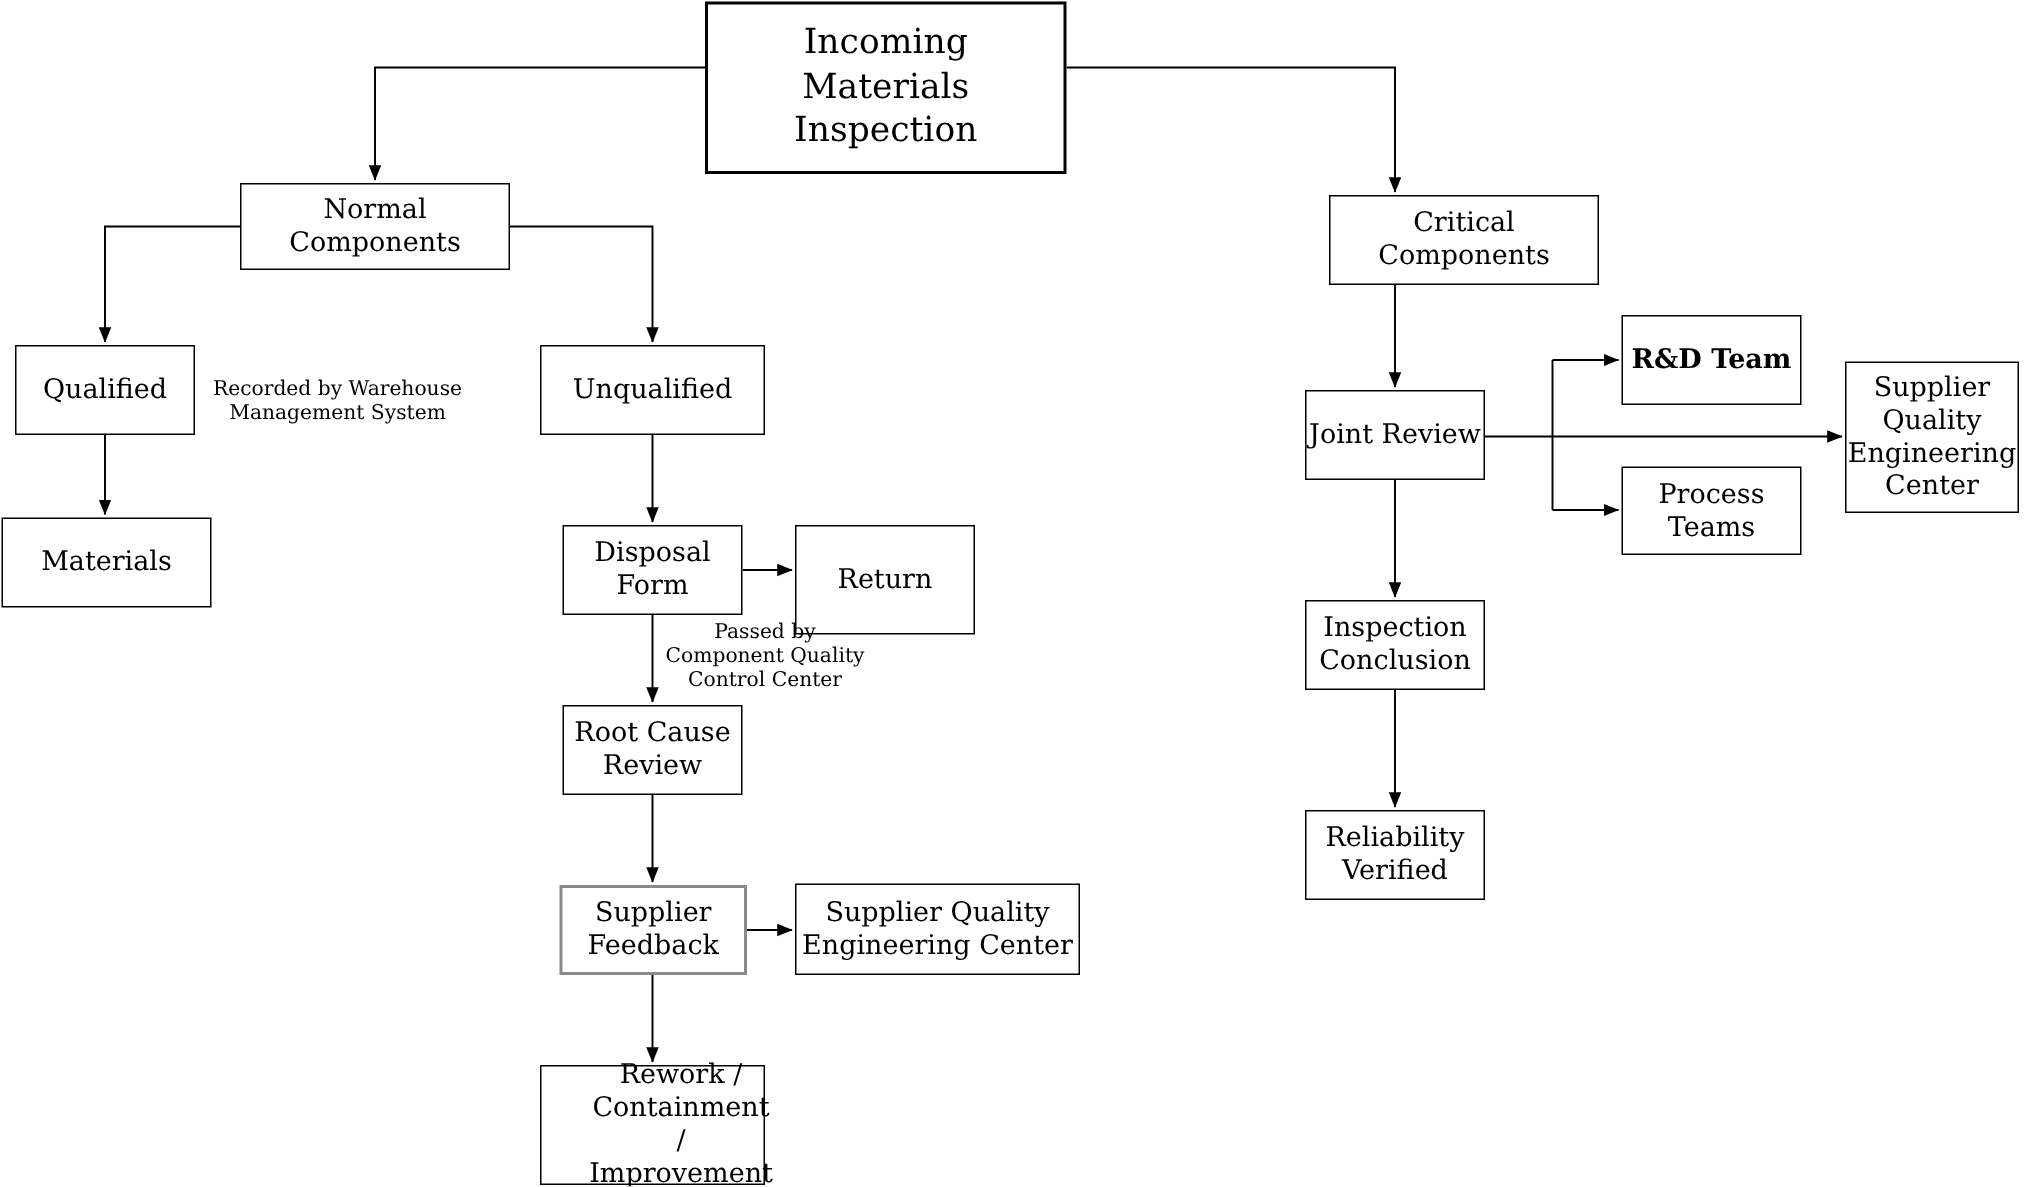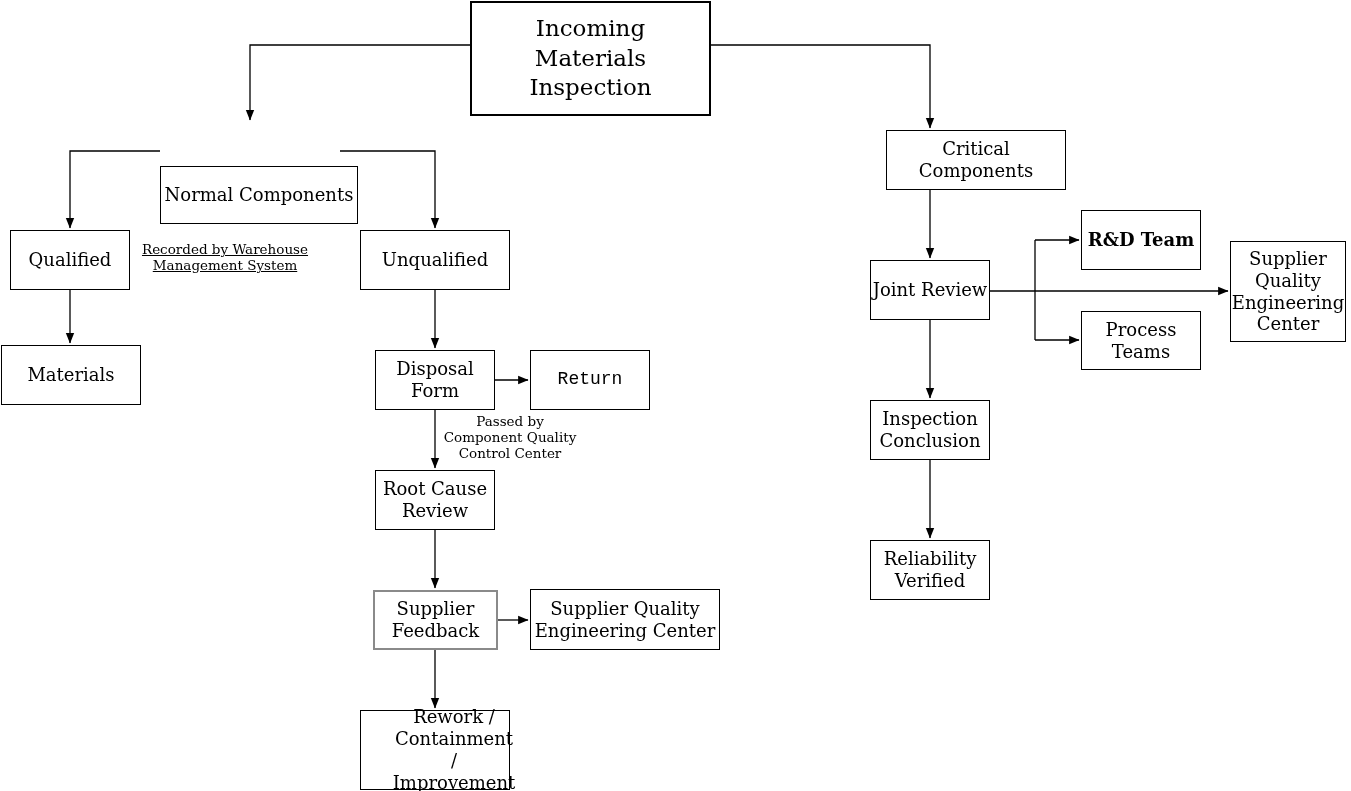--- a/index.html
+++ b/index.html
@@ -76,32 +76,32 @@
       <path d="M1035,240 H1079" marker-end="url(#arrow)"></path>
       <path d="M1035,340 H1079" marker-end="url(#arrow)"></path>
       <path d="M930,320 V398" marker-end="url(#arrow)"></path>
       <path d="M930,460 V538" marker-end="url(#arrow)"></path>
     </g>
   </svg>
 
   <div class="node title-node" style="left:470px; top:1px; width:241px; height:115px;">Incoming
 Materials Inspection</div>
 
-  <div class="node" style="left:160px; top:122px; width:198px; height:58px;margin-top:44px;">Normal Components</div>
+  <div class="node" style="left:160px; top:122px; width:180px; height:58px;">Normal Components</div>
 
   <div class="node" style="left:10px; top:230px; width:120px; height:60px;">Qualified</div>
 
   <div class="node" style="left:360px; top:230px; width:150px; height:60px;">Unqualified</div>
 
   <div class="node" style="left:1px; top:345px; width:140px; height:60px;">Materials</div>
 
   <div class="node" style="left:375px; top:350px; width:120px; height:60px;">Disposal
 Form</div>
 
-  <div class="node" style="left:530px; top:350px; width:120px; height:60px;font-family:Liberation Mono, monospace;">Return</div>
+  <div class="node" style="left:530px; top:350px; width:120px; height:73px;">Return</div>
 
   <div class="node" style="left:375px; top:470px; width:120px; height:60px;">Root Cause
 Review</div>
 
   <div class="node highlight" style="left:373px; top:590px; width:125px; height:60px;">Supplier
 Feedback</div>
 
   <div class="node" style="left:530px; top:589px; width:190px; height:61px;">Supplier Quality
 Engineering Center</div>
 
@@ -122,20 +122,20 @@
 Quality
 Engineering
 Center</div>
 
   <div class="node" style="left:870px; top:400px; width:120px; height:60px;">Inspection
 Conclusion</div>
 
   <div class="node" style="left:870px; top:540px; width:120px; height:60px;">Reliability
 Verified</div>
 
-  <div class="annotation" style="left:135px; top:242px; width:180px;text-decoration:underline;">Recorded by Warehouse
+  <div class="annotation" style="left:135px; top:252px; width:180px;">Recorded by Warehouse
 Management System</div>
 
   <div class="annotation" style="left:430px; top:414px; width:160px;">Passed by
 Component Quality
 Control Center</div>
 
 </div>
 
 </body></html>

